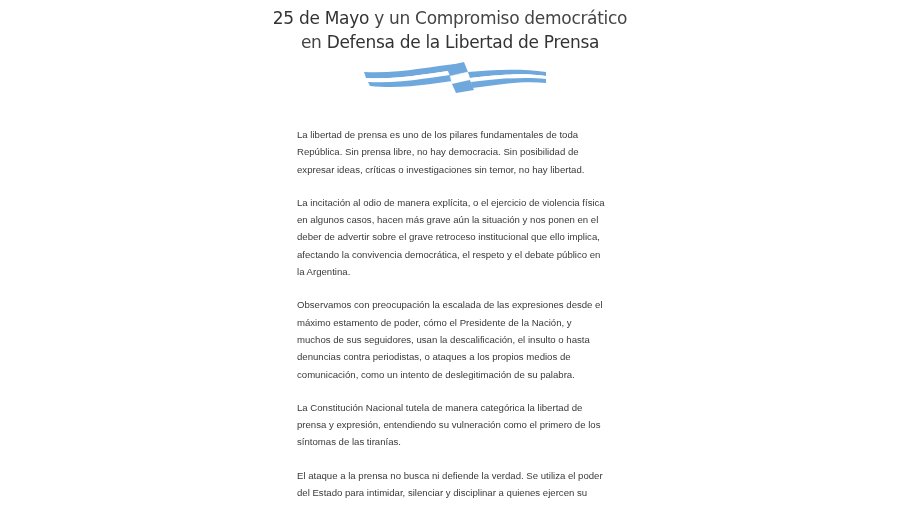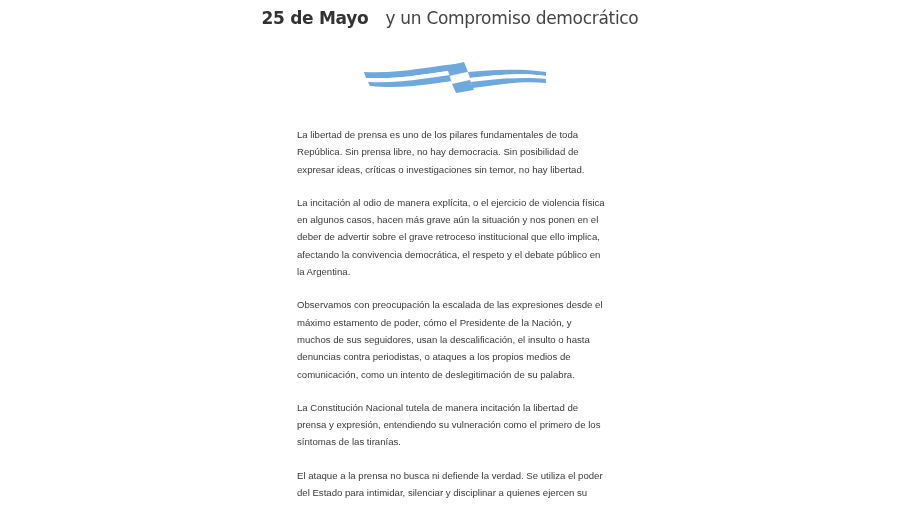--- a/index.html
+++ b/index.html
@@ -1,30 +1,33 @@
 <!DOCTYPE html>
 <html><head>
 <meta charset="utf-8">
 <style>
   html, body { margin: 0; padding: 0; background: #ffffff; }
   body { width: 900px; height: 505px; overflow: hidden; position: relative; font-family: "Liberation Sans", sans-serif; }
   .header { position: absolute; left: 0; top: 6px; width: 900px; text-align: center; color: #333333; font-family: "DejaVu Sans", sans-serif; }
   .title-line { font-size: 17px; line-height: 24px; letter-spacing: -0.3px; }
-  .title-line b { font-weight: bold; }
-  .title-line span.light { font-weight: normal; color: #444; padding-left: 12px; }
+  .title-line b { font-weight: normal; }
+  .title-line span.light { font-weight: normal; color: #444; }
   .ribbon { position: absolute; left: 360px; top: 60px; width: 190px; height: 34px; }
   .content { position: absolute; left: 297px; top: 126px; width: 320px; color: #3a3a3a; font-size: 9.6px; line-height: 17.3px; }
   .content p { margin: 0 12px 16px 0; }
 </style>
 </head>
 <body>
 
 <div class="header">
   <div class="title-line">
     <b>25 de Mayo</b><span class="light"> y un Compromiso democrático</span>
+  </div>
+  <div class="title-line">
+    <span class="light">en </span><b>Defensa de la Libertad de Prensa</b>
   </div>
 </div>
 
 <div class="ribbon">
   <svg width="190" height="34" viewBox="0 0 190 34">
 
     <path d="M4 12 C40 14, 70 6, 98 4 L100 10 C72 12, 42 20, 6 18 Z" fill="#6fa8dc"></path>
     <path d="M6 18 C42 20, 72 12, 100 10 L102 14 C74 16, 44 24, 8 22 Z" fill="#ffffff"></path>
     <path d="M8 22 C44 24, 74 16, 102 14 L104 20 C76 22, 46 30, 10 26 Z" fill="#6fa8dc"></path>
 
@@ -35,15 +38,15 @@
     <path d="M108 12 C130 10, 160 8, 186 12 L186 16 C160 12, 130 16, 110 18 Z" fill="#6fa8dc"></path>
     <path d="M110 18 C130 16, 160 12, 186 16 L186 19 C160 16, 130 20, 111 22 Z" fill="#ffffff"></path>
     <path d="M111 22 C130 20, 160 16, 186 19 L186 23 C160 20, 132 26, 112 28 Z" fill="#6fa8dc"></path>
   </svg>
 </div>
 
 <div class="content">
   <p>La libertad de prensa es uno de los pilares fundamentales de toda República. Sin prensa libre, no hay democracia. Sin posibilidad de expresar ideas, críticas o investigaciones sin temor, no hay libertad.</p>
   <p>La incitación al odio de manera explícita, o el ejercicio de violencia física en algunos casos, hacen más grave aún la situación y nos ponen en el deber de advertir sobre el grave retroceso institucional que ello implica, afectando la convivencia democrática, el respeto y el debate público en la Argentina.</p>
   <p>Observamos con preocupación la escalada de las expresiones desde el máximo estamento de poder, cómo el Presidente de la Nación, y muchos de sus seguidores, usan la descalificación, el insulto o hasta denuncias contra periodistas, o ataques a los propios medios de comunicación, como un intento de deslegitimación de su palabra.</p>
-  <p>La Constitución Nacional tutela de manera incitación la libertad de prensa y expresión, entendiendo su vulneración como el primero de los síntomas de las tiranías.</p>
+  <p>La Constitución Nacional tutela de manera categórica la libertad de prensa y expresión, entendiendo su vulneración como el primero de los síntomas de las tiranías.</p>
   <p>El ataque a la prensa no busca ni defiende la verdad. Se utiliza el poder del Estado para intimidar, silenciar y disciplinar a quienes ejercen su labor de manera crítica. Es necesaria una reacción común y colectiva y hacerlo a tiempo, desde la política y desde todos los estamentos de la sociedad.</p>
 </div>
 
 </body></html>

